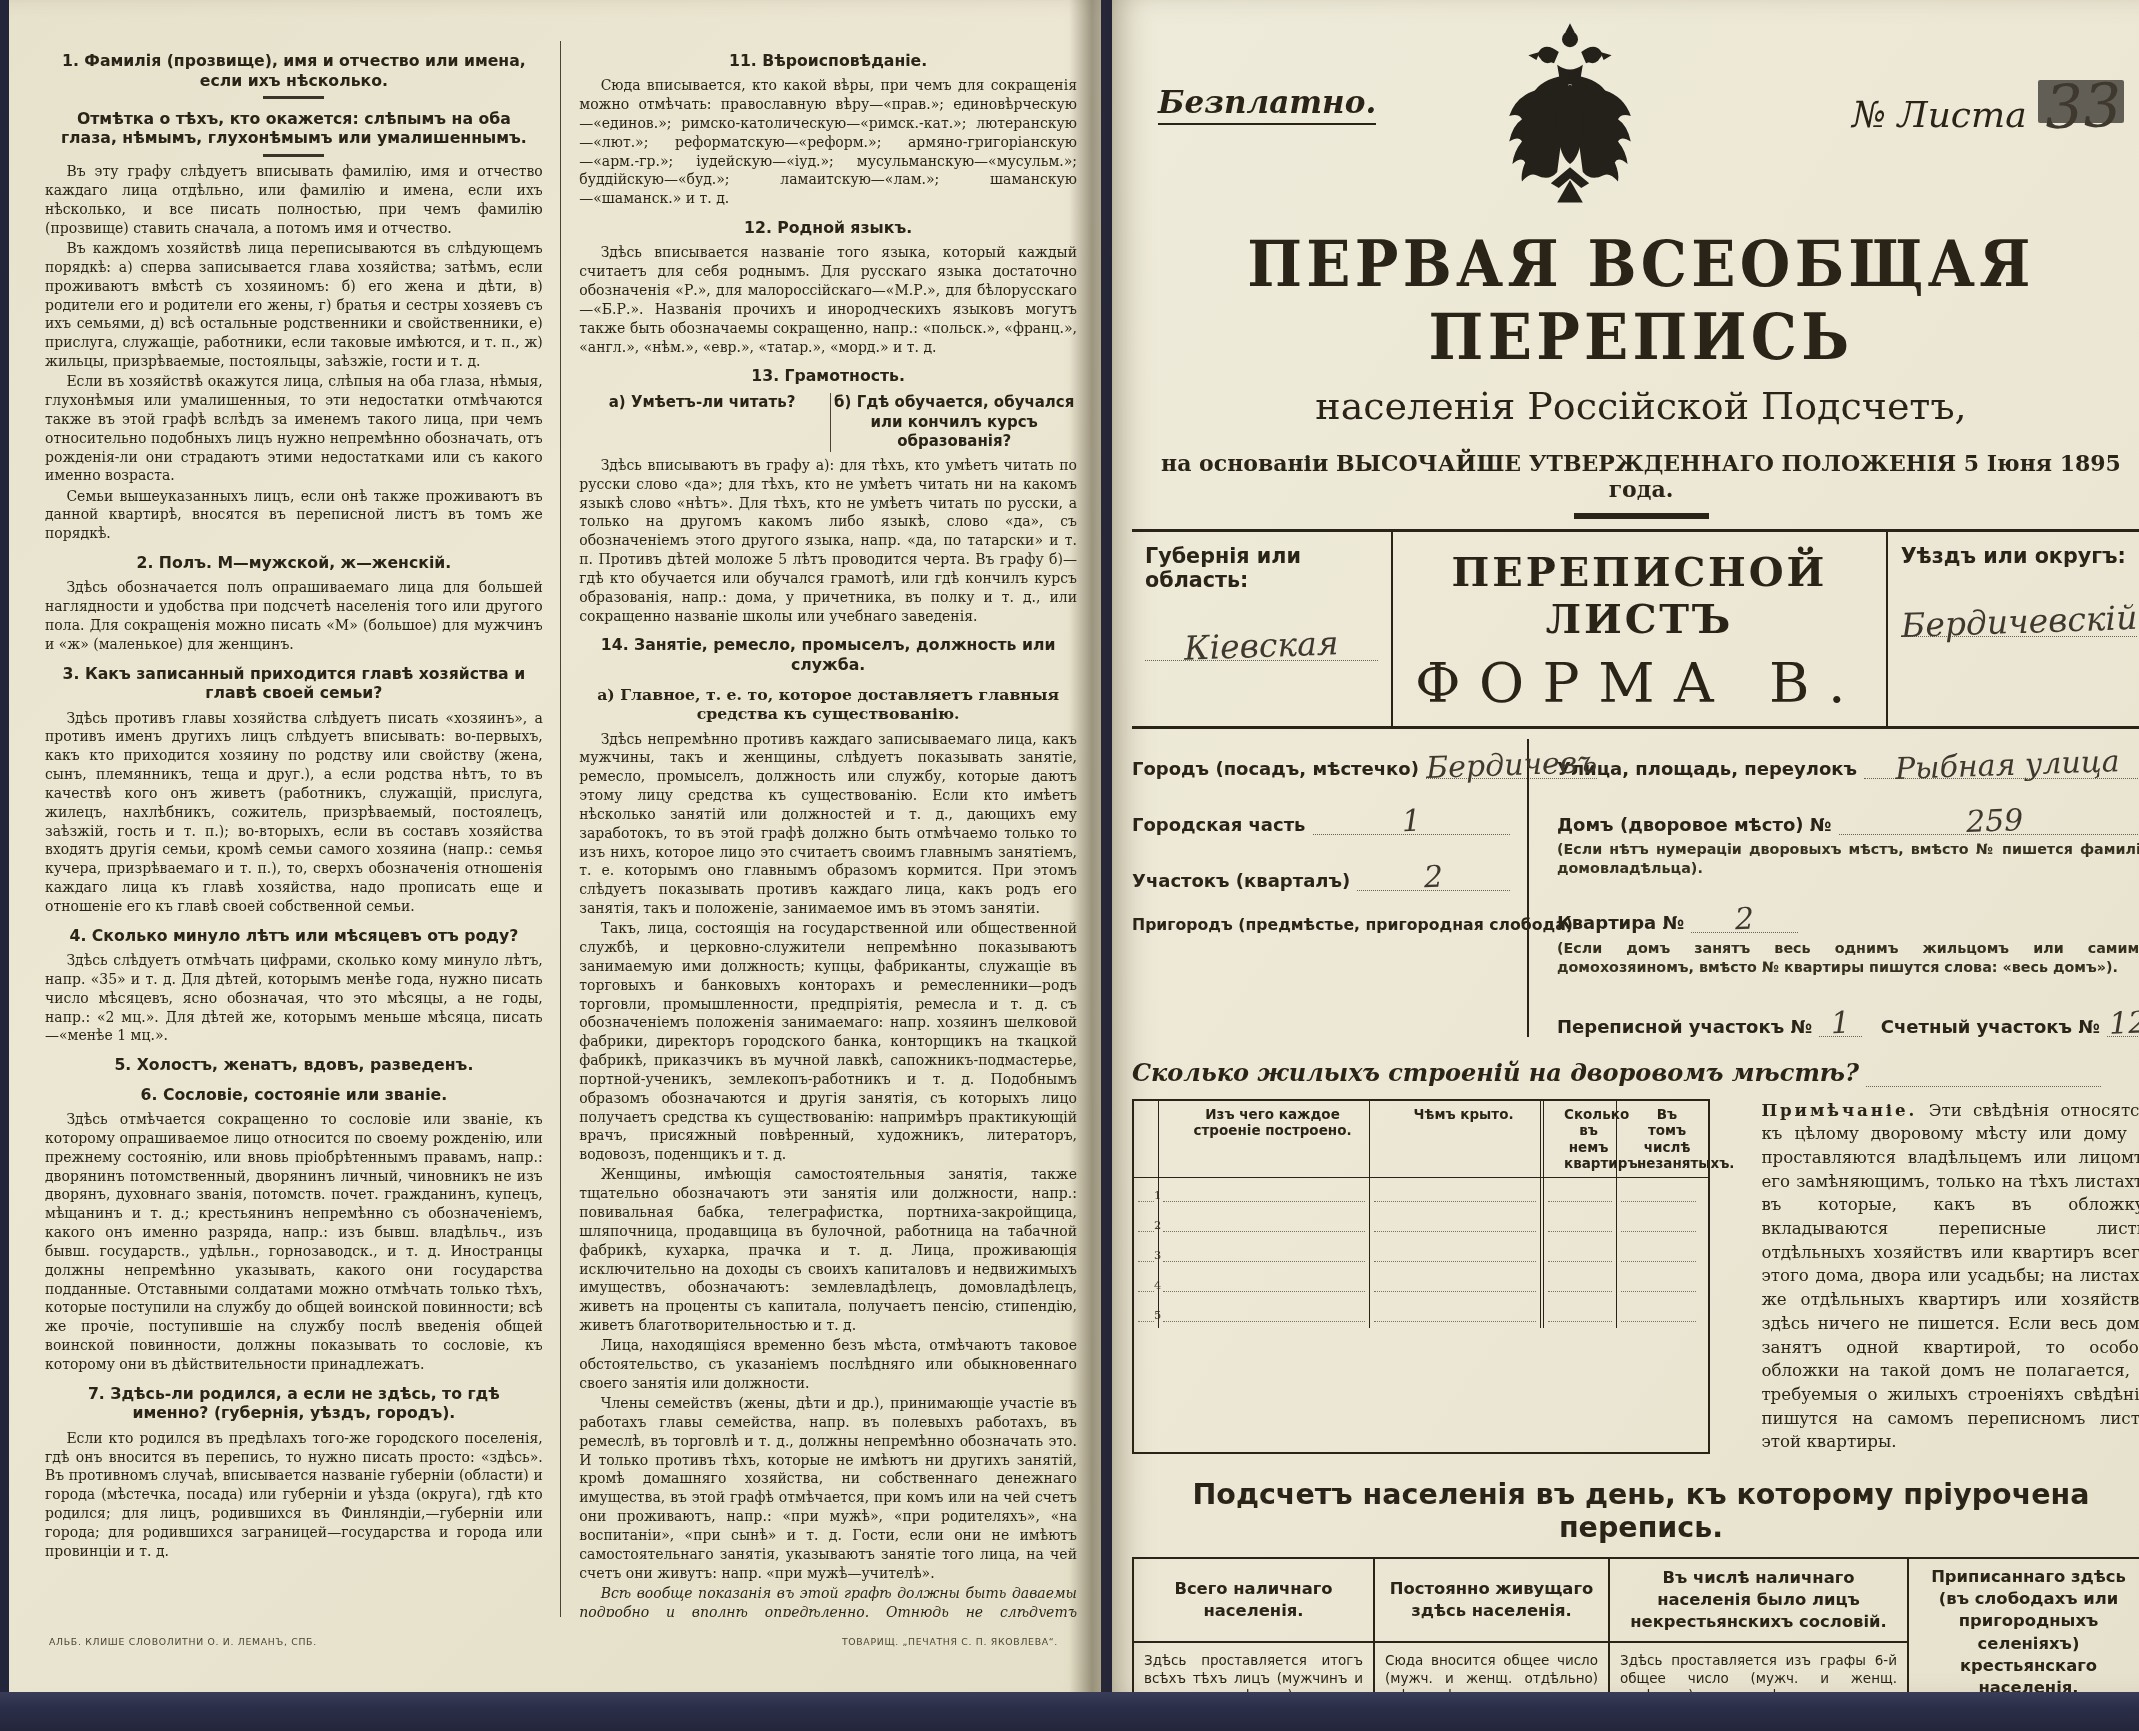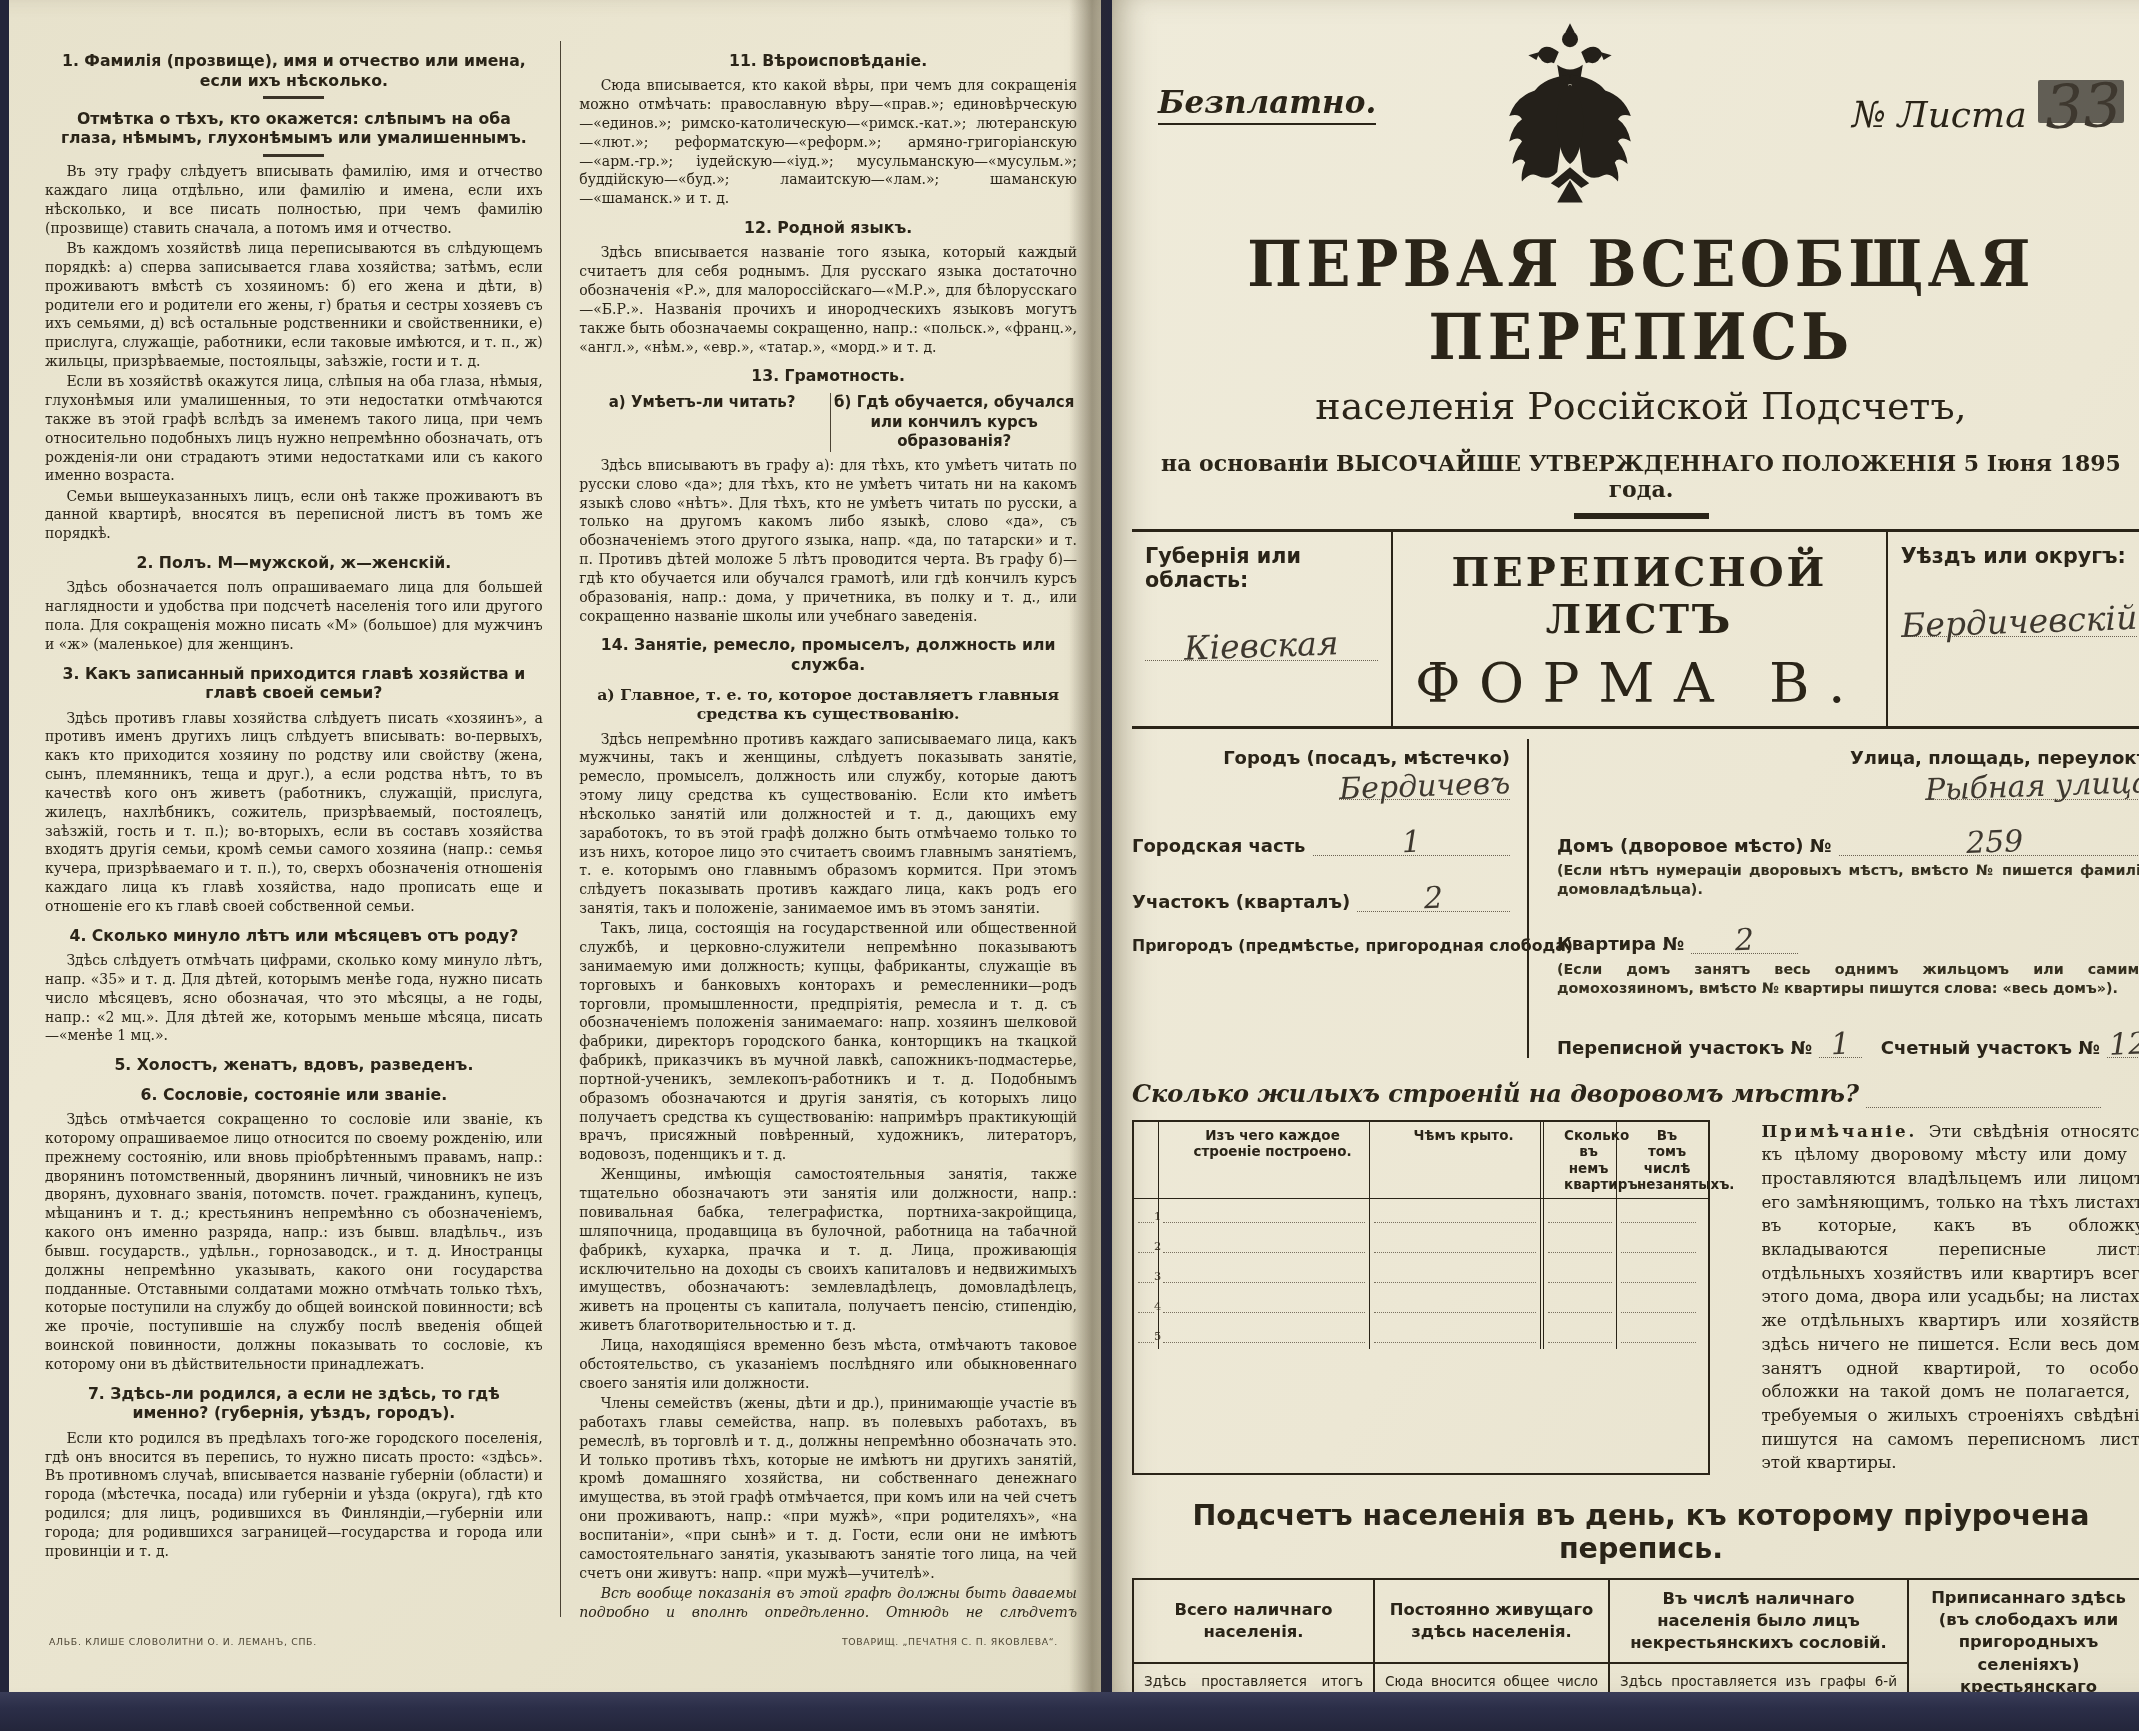--- a/index.html
+++ b/index.html
@@ -45,21 +45,21 @@
   .band-label{font-weight:bold;font-size:20.7px;font-family:"DejaVu Sans","Liberation Sans",sans-serif;}
   .band-form .l1{font-size:40px;font-weight:bold;letter-spacing:2.9px;margin-top:4.3px;}
   .band-form .l2{font-size:55px;font-weight:normal;letter-spacing:18.5px;margin-top:9px;}
   .hw{font-style:italic;color:#3e382f;transform:rotate(-2deg);display:inline-block;}
   .band-hwline{border-bottom:1.4px dotted #6b6252;margin-top:34px;text-align:center;}
   .band-hwline .hw{font-size:33px;margin-bottom:-5.7px;}
   .form-area{display:flex;margin-top:10px;}
   .form-colL{width:378px;padding-right:17px;}
   .form-colR{flex:1;border-left:2.1px solid #2a2418;padding-left:28px;}
   .frow{display:flex;align-items:flex-end;margin-top:24px;}
-  .frow.first{margin-top:7.1px;flex-direction:column;}
+  .frow.first{margin-top:7.1px;}
   .flabel{font-weight:bold;font-size:18px;white-space:nowrap;font-family:"DejaVu Sans","Liberation Sans",sans-serif;}
   .fline{flex:1;border-bottom:1.4px dotted #6b6252;margin-left:7.1px;text-align:center;}
   .fline .hw{font-size:30px;margin-bottom:-7.1px;}
   .fnote{font-size:14.3px;line-height:1.3;margin-top:5.7px;text-align:justify;font-family:"DejaVu Sans","Liberation Sans",sans-serif;font-weight:bold;color:#35301f;}
   .fline.short{max-width:107px;}
   .uch-row{display:flex;align-items:flex-end;margin-top:28.5px;}
   .bld-q{margin-top:21.4px;font-size:24px;font-style:italic;font-weight:bold;display:flex;align-items:flex-end;}
   .bld-q .fline{max-width:235px;}
   .bld-wrap{display:flex;margin-top:11.4px;}
   .btable{width:574px;border:2.1px solid #2a2418;}

